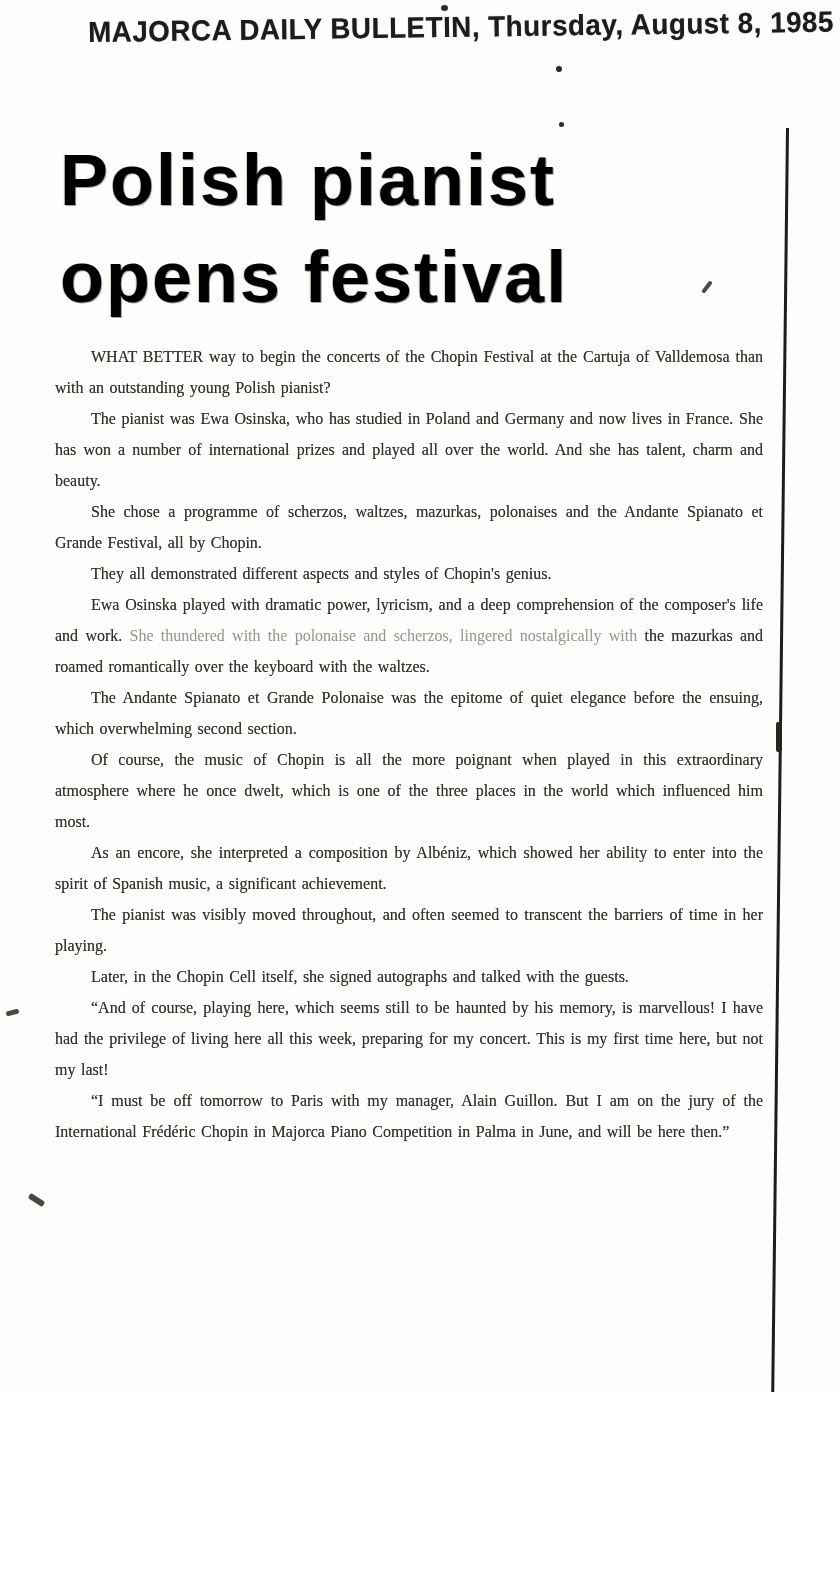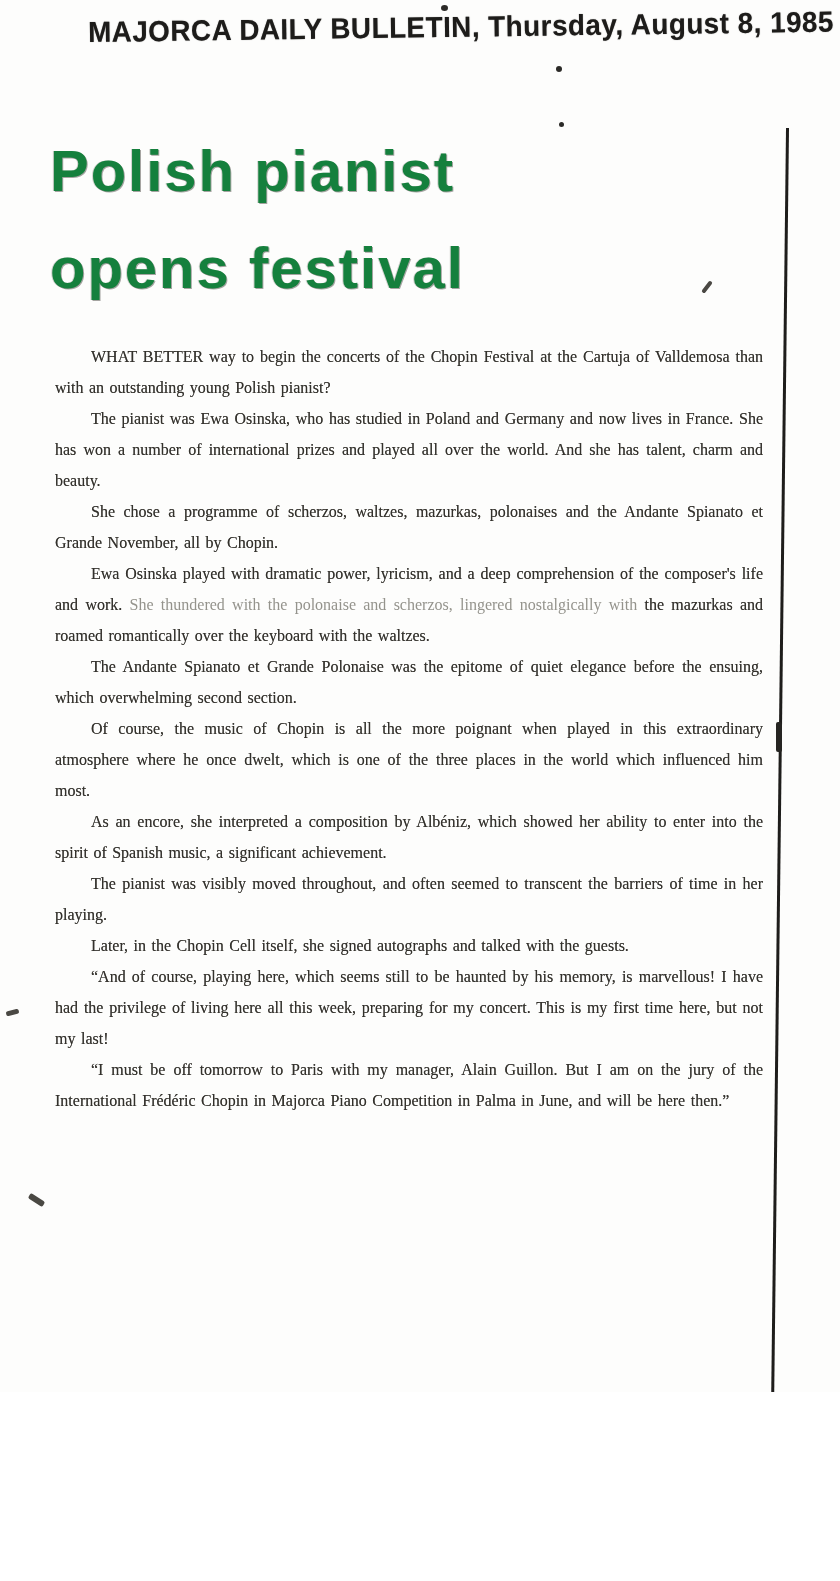--- a/index.html
+++ b/index.html
@@ -23,27 +23,27 @@
     color:#1d1c1a;
     white-space:nowrap;
     transform:rotate(-0.8deg) scaleX(0.96);
     transform-origin:left center;
     text-shadow:0 0 1px rgba(30,28,24,0.55);
   }
   .headline{
     position:absolute;
     top:122px;
     left:50px;
-    margin:0;
+    margin:10px;
     font-family:"Liberation Sans", sans-serif;
     font-weight:700;
-    font-size:58px;
+    font-size:72px;
     line-height:97px;
     letter-spacing:2px;
-    color:#15803d;
+    color:#000000;
     text-shadow:1px 1px 0 rgba(58,56,50,0.45), -1px 0 0 rgba(110,108,100,0.30);
   }
   .headline span{display:block;}
   .article{
     position:absolute;
     top:341px;
     left:55px;
     width:708px;
     font-size:16px;
     line-height:31px;
@@ -84,21 +84,22 @@
   <div class="masthead">MAJORCA DAILY BULLETIN, Thursday, August 8, 1985</div>
 
   <h1 class="headline">
     <span>Polish pianist</span>
     <span>opens festival</span>
   </h1>
 
   <div class="article">
     <p>WHAT BETTER way to begin the concerts of the Chopin Festival at the Cartuja of Valldemosa than with an outstanding young Polish pianist?</p>
     <p>The pianist was Ewa Osinska, who has studied in Poland and Germany and now lives in France. She has won a number of international prizes and played all over the world. And she has talent, charm and beauty.</p>
-    <p>She chose a programme of scherzos, waltzes, mazurkas, polonaises and the Andante Spianato et Grande November, all by Chopin.</p>
+    <p>She chose a programme of scherzos, waltzes, mazurkas, polonaises and the Andante Spianato et Grande Festival, all by Chopin.</p>
+    <p>They all demonstrated different aspects and styles of Chopin's genius.</p>
     <p><span>Ewa Osinska played with dramatic power, lyricism, and a deep comprehension of the composer's life and work. </span><span class="faded">She thundered with the polonaise and scherzos, lingered nostalgically with </span><span>the mazurkas and roamed romantically over the keyboard with the waltzes.</span></p>
     <p>The Andante Spianato et Grande Polonaise was the epitome of quiet elegance before the ensuing, which overwhelming second section.</p>
     <p>Of course, the music of Chopin is all the more poignant when played in this extraordinary atmosphere where he once dwelt, which is one of the three places in the world which influenced him most.</p>
     <p>As an encore, she interpreted a composition by Albéniz, which showed her ability to enter into the spirit of Spanish music, a significant achievement.</p>
     <p>The pianist was visibly moved throughout, and often seemed to transcent the barriers of time in her playing.</p>
     <p>Later, in the Chopin Cell itself, she signed autographs and talked with the guests.</p>
     <p>“And of course, playing here, which seems still to be haunted by his memory, is marvellous! I have had the privilege of living here all this week, preparing for my concert. This is my first time here, but not my last!</p>
     <p>“I must be off tomorrow to Paris with my manager, Alain Guillon. But I am on the jury of the International Frédéric Chopin in Majorca Piano Competition in Palma in June, and will be here then.”</p>
   </div>
 

